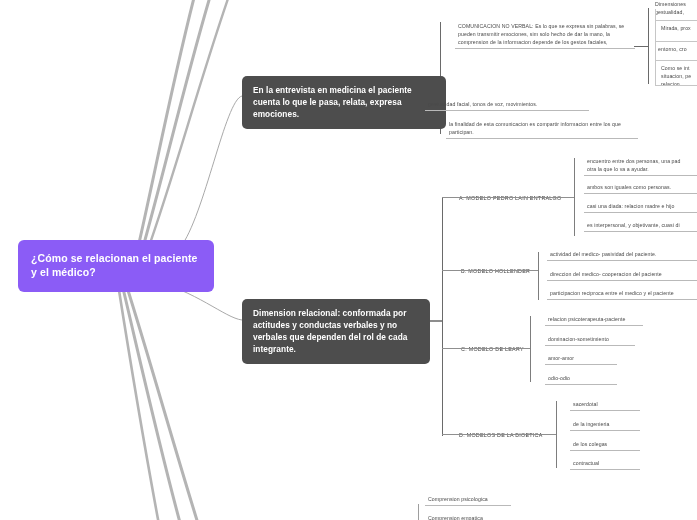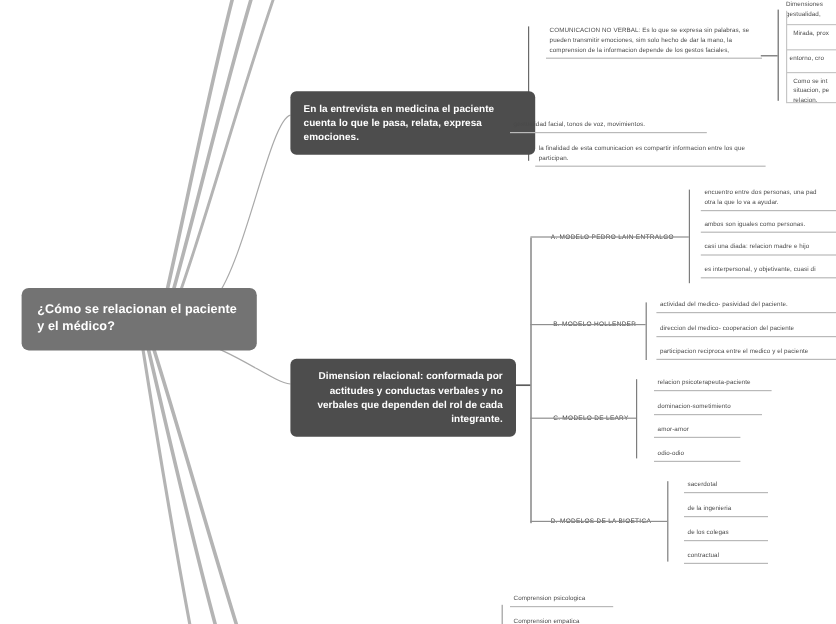--- a/index.html
+++ b/index.html
@@ -10,21 +10,21 @@
     -webkit-font-smoothing:antialiased;
   }
   #canvas{position:absolute;left:0;top:0;width:697px;height:520px;}
   .edges{position:absolute;left:0;top:0;width:697px;height:520px;pointer-events:none;}
 
   
   .root-node{
     position:absolute;
     left:18px;top:240px;width:196px;
     box-sizing:border-box;
-    background:#737373;
+    background:#8b5cf6;
     border-radius:6px;
     padding:11px 13px 12px 13px;
     color:#ffffff;
     font-size:10.5px;
     font-weight:bold;
     line-height:1.38;
     letter-spacing:.1px;
   }
 
   
@@ -34,21 +34,21 @@
     background:#4d4d4d;
     border-radius:5px;
     color:#ffffff;
     font-size:8.3px;
     font-weight:bold;
     line-height:1.45;
     padding:8px 11px 9px 11px;
     letter-spacing:.05px;
   }
   #branch-entrevista{left:242px;top:76px;width:204px;}
-  #branch-dimension{left:242px;top:299px;width:188px;text-align:right;}
+  #branch-dimension{left:242px;top:299px;width:188px;}
 
   
   .leaf{
     position:absolute;
     box-sizing:border-box;
     color:#4a4a4a;
     font-size:5.2px;
     line-height:1.55;
     letter-spacing:.08px;
     border-bottom:1px solid #b9b9b9;

